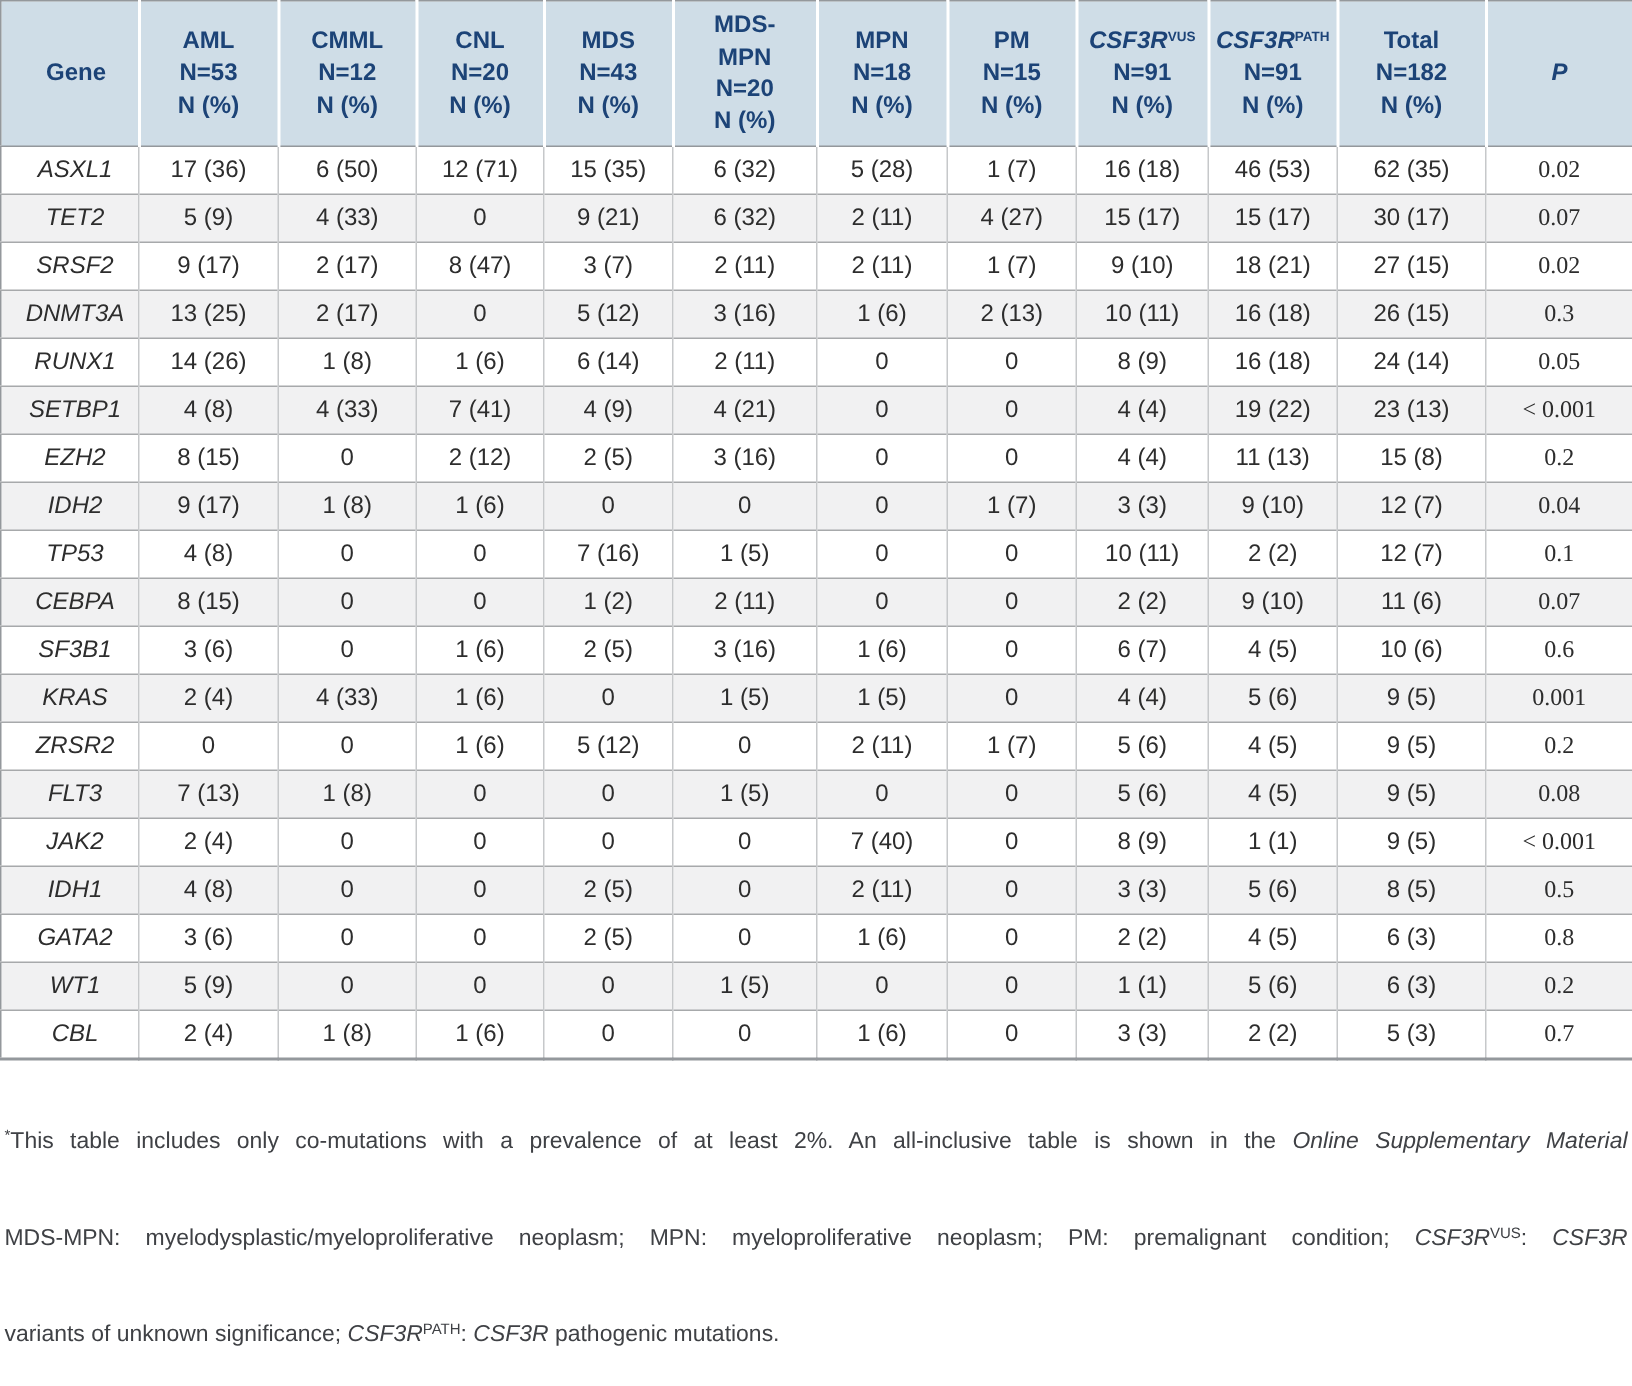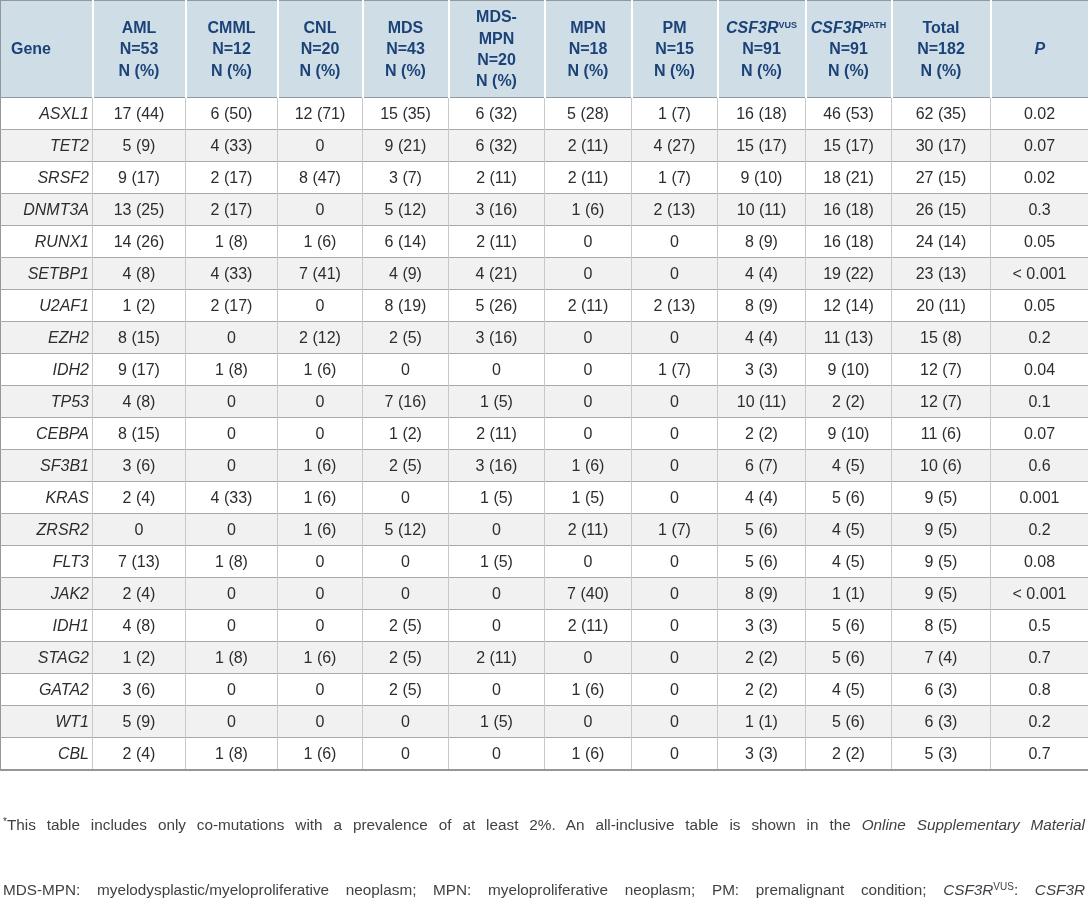--- a/index.html
+++ b/index.html
@@ -15,31 +15,31 @@
   html,body{margin:0;padding:0;background:#fff;}
   body{width:1088px;font-family:"Liberation Sans",sans-serif;}
   .page{width:1088px;height:924px;box-sizing:border-box;background:#fff;}
   table{border-collapse:collapse;table-layout:fixed;width:1088px;
         border:1px solid var(--border-outer);border-bottom:2px solid var(--border-outer);}
   thead th{background:var(--header-bg);color:var(--header-text);font-weight:bold;
            font-size:16px;line-height:1.33;text-align:center;vertical-align:middle;
            height:92px;border-right:2px solid #fff;border-bottom:1px solid var(--border-outer);
            padding:2px 1px;}
   thead th:last-child{border-right:none;}
-  th.gene-th{text-align:left;padding-left:10px;}
+  th.gene-th{text-align:center;padding-left:10px;}
   th.p-th{font-style:italic;}
   .nowrap{white-space:nowrap;}
   .th-label-i{font-style:italic;}
   .th-sup{font-size:9px;vertical-align:5px;}
   tbody td{font-size:16px;color:var(--body-text);text-align:center;height:31px;
            padding:0 3px;border-top:1px solid var(--border-row);
            border-right:1px solid var(--border-col);background:#fff;overflow:hidden;}
-  tbody td:last-child{border-right:none;}
+  tbody td:last-child{border-right:none;font-family:Liberation Serif, serif;}
   tbody tr:nth-child(even) td{background:var(--row-alt);}
-  td.gene{font-style:italic;text-align:right;padding-left:10px;}
+  td.gene{font-style:italic;text-align:center;padding-left:10px;}
   .footnote{width:1082px;margin:8px 3px 0 3px;font-size:15.3px;line-height:21.5px;
             color:var(--fn-text);}
   .fn-line{text-align:justify;text-align-last:justify;margin-top:40px;}
   .fn-line.last{text-align-last:auto;}
   .sup{font-size:10px;vertical-align:5px;}
   .it{font-style:italic;}
 </style>
 </head>
 <body>
 
@@ -71,21 +71,21 @@
           <th><span class="nowrap"><span>PM</span></span><br><span>N=15</span><br><span>N (%)</span></th>
           <th><span class="nowrap"><span class="th-label-i">CSF3R</span><span class="th-sup">VUS</span></span><br><span>N=91</span><br><span>N (%)</span></th>
           <th><span class="nowrap"><span class="th-label-i">CSF3R</span><span class="th-sup">PATH</span></span><br><span>N=91</span><br><span>N (%)</span></th>
           <th><span class="nowrap"><span>Total</span></span><br><span>N=182</span><br><span>N (%)</span></th>
           <th class="p-th" id="p-th">P</th>
       </tr>
     </thead>
     <tbody id="table-body">
         <tr>
           <td class="gene">ASXL1</td>
-          <td>17 (44)</td>
+          <td>17 (36)</td>
           <td>6 (50)</td>
           <td>12 (71)</td>
           <td>15 (35)</td>
           <td>6 (32)</td>
           <td>5 (28)</td>
           <td>1 (7)</td>
           <td>16 (18)</td>
           <td>46 (53)</td>
           <td>62 (35)</td>
           <td>0.02</td>
@@ -154,34 +154,20 @@
           <td>4 (9)</td>
           <td>4 (21)</td>
           <td>0</td>
           <td>0</td>
           <td>4 (4)</td>
           <td>19 (22)</td>
           <td>23 (13)</td>
           <td>&lt; 0.001</td>
         </tr>
         <tr>
-          <td class="gene">U2AF1</td>
-          <td>1 (2)</td>
-          <td>2 (17)</td>
-          <td>0</td>
-          <td>8 (19)</td>
-          <td>5 (26)</td>
-          <td>2 (11)</td>
-          <td>2 (13)</td>
-          <td>8 (9)</td>
-          <td>12 (14)</td>
-          <td>20 (11)</td>
-          <td>0.05</td>
-        </tr>
-        <tr>
           <td class="gene">EZH2</td>
           <td>8 (15)</td>
           <td>0</td>
           <td>2 (12)</td>
           <td>2 (5)</td>
           <td>3 (16)</td>
           <td>0</td>
           <td>0</td>
           <td>4 (4)</td>
           <td>11 (13)</td>
@@ -306,34 +292,20 @@
           <td>0</td>
           <td>0</td>
           <td>2 (5)</td>
           <td>0</td>
           <td>2 (11)</td>
           <td>0</td>
           <td>3 (3)</td>
           <td>5 (6)</td>
           <td>8 (5)</td>
           <td>0.5</td>
-        </tr>
-        <tr>
-          <td class="gene">STAG2</td>
-          <td>1 (2)</td>
-          <td>1 (8)</td>
-          <td>1 (6)</td>
-          <td>2 (5)</td>
-          <td>2 (11)</td>
-          <td>0</td>
-          <td>0</td>
-          <td>2 (2)</td>
-          <td>5 (6)</td>
-          <td>7 (4)</td>
-          <td>0.7</td>
         </tr>
         <tr>
           <td class="gene">GATA2</td>
           <td>3 (6)</td>
           <td>0</td>
           <td>0</td>
           <td>2 (5)</td>
           <td>0</td>
           <td>1 (6)</td>
           <td>0</td>

